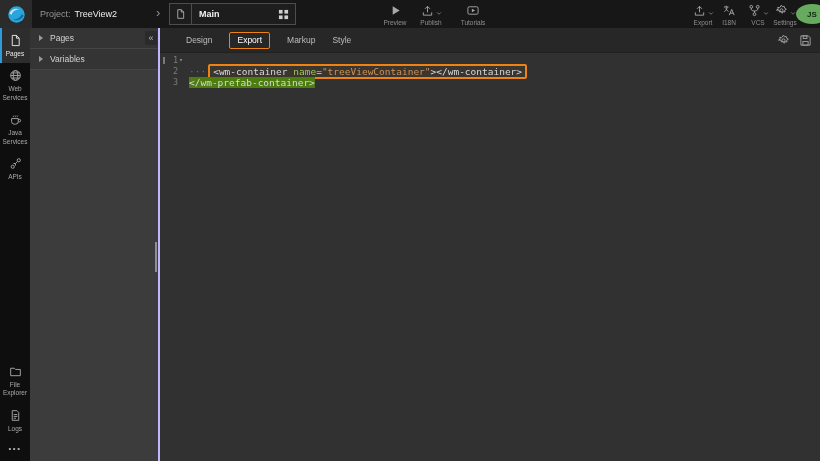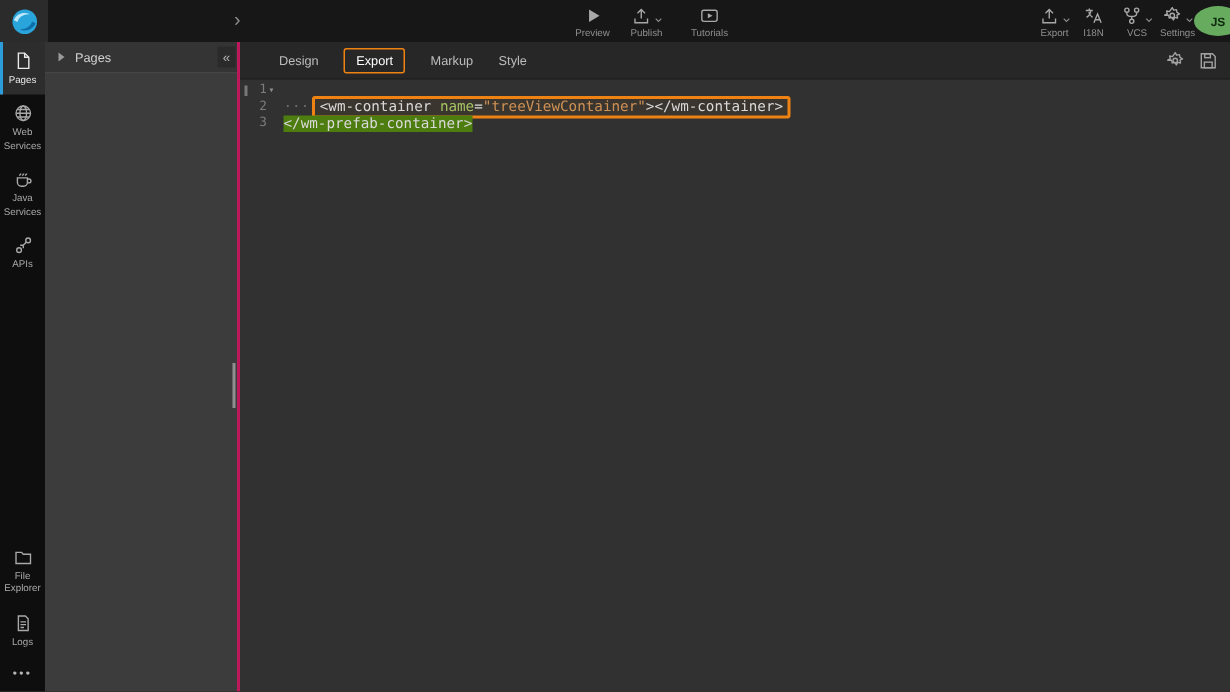--- a/index.html
+++ b/index.html
@@ -38,21 +38,21 @@
   .sb-more{display:flex;justify-content:center;color:#b5b5b5;font-size:8px;letter-spacing:1.5px;padding:6px 0 3px;cursor:pointer}
   
   .panel{position:absolute;left:30px;top:28px;bottom:0;width:128px;background:#3c3c3c;z-index:3}
   .p-sec{height:21px;display:flex;align-items:center;padding-left:9px;background:#343434;
     border-bottom:1px solid #454545;color:#d2d2d2;font-size:8.5px;cursor:pointer;box-sizing:border-box}
   .tri{width:0;height:0;border-left:4px solid #9a9a9a;border-top:3px solid transparent;border-bottom:3px solid transparent;margin-right:7px}
   .collapse-btn{margin-left:auto;width:12px;height:14px;background:#2a2a2a;color:#b5b5b5;font-size:9px;
     display:flex;align-items:center;justify-content:center;margin-right:1px;cursor:pointer}
   .p-scroll{position:absolute;right:1px;top:214px;width:2px;height:30px;background:#8f8f8f;cursor:pointer}
   
-  .editor{position:absolute;left:158px;top:28px;right:0;bottom:0;background:#313131;border-left:2px solid #be185d}
+  .editor{position:absolute;left:158px;top:28px;right:0;bottom:0;background:#313131;border-left:2px solid #c4b5fd}
   .tabbar{position:relative;height:24px;background:#272727;border-bottom:1px solid #202020;
     display:flex;align-items:center;padding-left:26px;gap:17px;font-size:8.5px;color:#bdbdbd}
   .ed-tab{cursor:pointer;padding:3px 0}
   .ed-tab.active{color:#ffffff;border:1px solid #ee8212;border-radius:2px;padding:2.5px 7px}
   .tab-icons{position:absolute;right:8px;top:0;height:24px;display:flex;align-items:center;gap:9px;color:#a2a2a2}
   .tab-icons .ic{cursor:pointer}
   
   .code{padding-top:2px;font-family:"DejaVu Sans Mono",monospace;font-size:9.5px;line-height:11px;color:#d9d9d9}
   .code-line{display:flex;white-space:pre;align-items:center;min-height:11px}
   .gutter{width:26px;flex:none;display:flex;align-items:center;justify-content:flex-end;
@@ -73,22 +73,43 @@
 <body>
 
 <div class="topbar">
   <div class="logo">
     <svg width="19" height="19" viewBox="0 0 22 22">
       <circle cx="11" cy="11" r="9.5" fill="#2aa5dc"></circle>
       <path d="M2.6 9.8C4.8 4.8 10.2 3 15 5.3 11 4.8 6.4 7 5.4 11.2z" fill="#bfe8fa"></path>
       <path d="M19.4 12.2c-2.2 5-7.6 6.8-12.4 4.5 4 .5 8.6-1.7 9.6-5.9z" fill="#0e6ea8"></path>
     </svg>
   </div>
+  <div class="project">
+    <span class="p-label">Project:</span>
+    <span class="p-name">TreeView2</span>
+  </div>
   <div class="crumb-chev">›</div>
 
+  <div class="main-tab">
+    <span class="ficon">
+      <svg width="11" height="12" viewBox="0 0 14 14" fill="none" stroke="currentColor" stroke-width="1">
+        <path d="M3.5 1.5h4.5l3 3v8h-7.5z"></path>
+          <path d="M8 1.5v3h3"></path>
+      </svg>
+    </span>
+    <span class="mt-label">Main</span>
+    <span class="grid">
+      <svg width="11" height="11" viewBox="0 0 12 12" fill="currentColor">
+        <rect x="1" y="1" width="4" height="4"></rect>
+          <rect x="7" y="1" width="4" height="4"></rect>
+        <rect x="1" y="7" width="4" height="4"></rect>
+          <rect x="7" y="7" width="4" height="4"></rect>
+      </svg>
+    </span>
+  </div>
 
   <div class="tb-act" style="left:377px;width:36px">
     <span class="icrow">
       <svg width="13" height="13" viewBox="0 0 14 14" fill="currentColor">
           <path d="M4 2.5l7.5 4.5L4 11.5z"></path>
         </svg>
     </span>
     <span class="lbl">Preview</span>
   </div>
   <div class="tb-act" style="left:410px;width:42px">
@@ -240,20 +261,24 @@
     </div>
     <div class="sb-more">•••</div>
   </div>
 </div>
 
 <div class="panel">
   <div class="p-sec">
     <span class="tri"></span>
     <span>Pages</span>
     <span class="collapse-btn">«</span>
+  </div>
+  <div class="p-sec">
+    <span class="tri"></span>
+    <span>Variables</span>
   </div>
   <div class="p-scroll"></div>
 </div>
 
 <div class="editor">
   <div class="tabbar">
     <span class="ed-tab">Design</span>
     <span class="ed-tab active">Export</span>
     <span class="ed-tab">Markup</span>
     <span class="ed-tab">Style</span>

